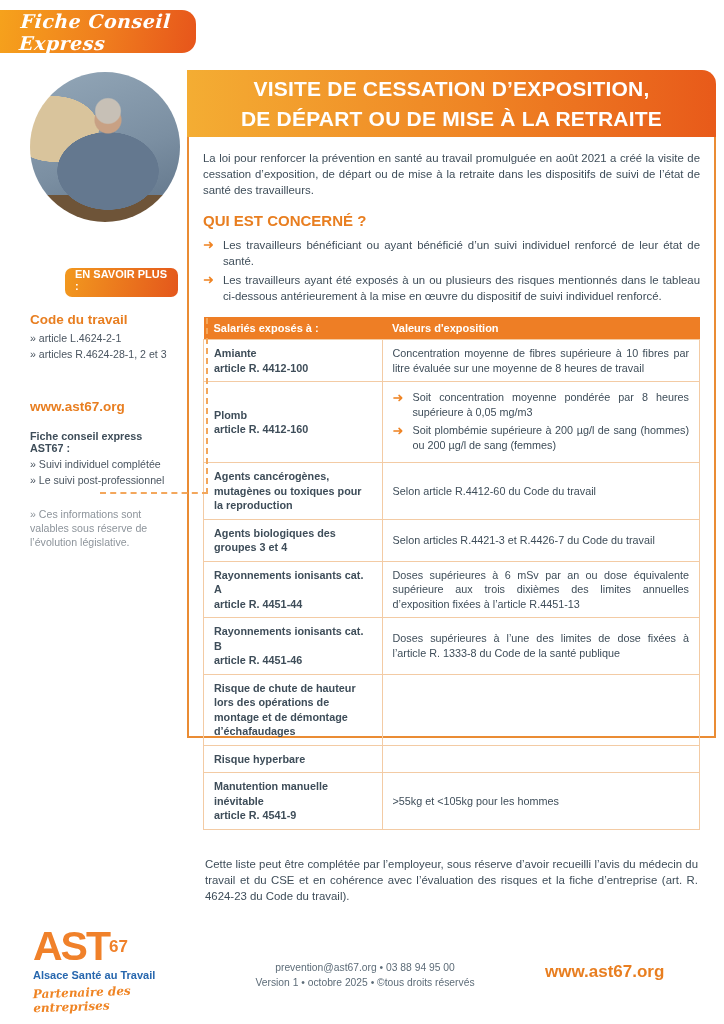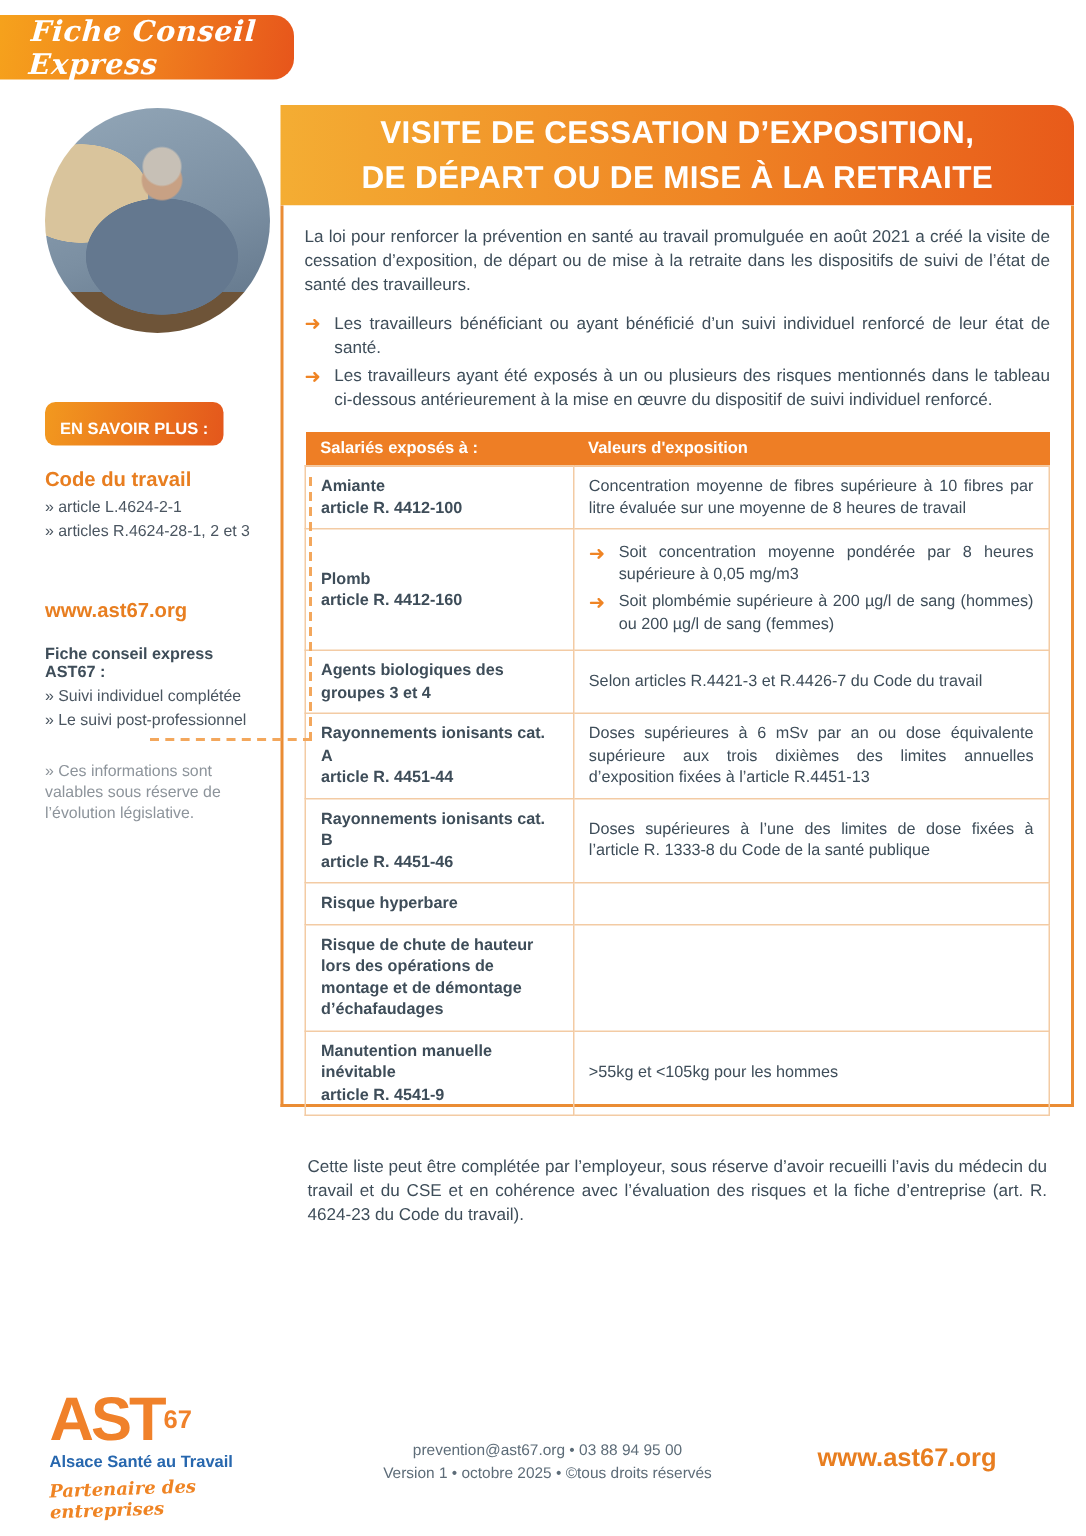--- a/index.html
+++ b/index.html
@@ -59,21 +59,21 @@
   }
   table.risks td.risk{font-weight:700;width:36%;}
   table.risks td.val{width:64%;text-align:justify;}
   td.val .bullet{margin:2px 0 4px 0;}
   td.val .btxt{font-size:10.8px;line-height:14.5px;}
   .closing{font-size:11.4px;line-height:16px;text-align:justify;margin:26px 2px 0 2px;}
   
   .sidebar{position:absolute;left:30px;top:268px;width:148px;}
   .badge{
     display:inline-block;background:linear-gradient(100deg,#f2991f,#e4571c);
-    border-radius:7px;padding:12px 10px 5px 10px;color:#fff;font-weight:700;font-size:11px;
+    border-radius:7px;padding:0 10px 5px 10px;color:#fff;font-weight:700;font-size:11px;margin-left:35px;
   }
   .sb-orange{color:#e87e20;font-weight:700;font-size:13.5px;margin:15px 0 4px 0;}
   .sb-item{font-size:10.6px;line-height:14px;color:#4a5560;margin:0 0 2px 0;}
   .sb-bold{font-weight:700;font-size:10.8px;color:#3e4d59;margin:16px 0 3px 0;}
   .sb-note{font-size:10.6px;line-height:14px;color:#8d949b;margin-top:20px;width:130px;}
   .dash-decor{
     position:absolute;left:70px;top:50px;width:106px;height:174px;
     border-right:2px dashed #f3a75c;border-bottom:2px dashed #f3a75c;pointer-events:none;
   }
   
@@ -101,20 +101,21 @@
 <div class="photo"></div>
 
 <div class="title-bar">
   <div>VISITE DE CESSATION D’EXPOSITION,</div>
   <div>DE DÉPART OU DE MISE À LA RETRAITE</div>
 </div>
 
 <div class="content-box">
   <p class="intro">La loi pour renforcer la prévention en santé au travail promulguée en août 2021 a créé la visite de cessation d’exposition, de départ ou de mise à la retraite dans les dispositifs de suivi de l’état de santé des travailleurs.</p>
 
+  <div class="section-heading">QUI EST CONCERNÉ ?</div>
 
   <div class="bullet">
     <span class="arrow">➜</span>
     <span class="btxt">Les travailleurs bénéficiant ou ayant bénéficié d’un suivi individuel renforcé de leur état de santé.</span>
   </div>
   <div class="bullet">
     <span class="arrow">➜</span>
     <span class="btxt">Les travailleurs ayant été exposés à un ou plusieurs des risques mentionnés dans le tableau ci-dessous antérieurement à la mise en œuvre du dispositif de suivi individuel renforcé.</span>
   </div>
 
@@ -144,47 +145,53 @@
             <span class="btxt">Soit concentration moyenne pondérée par 8 heures supérieure à 0,05 mg/m3</span>
           </div>
           <div class="bullet">
             <span class="arrow">➜</span>
             <span class="btxt">Soit plombémie supérieure à 200 µg/l de sang (hommes) ou 200 µg/l de sang (femmes)</span>
           </div>
         </td>
       </tr>
       <tr>
         <td class="risk">
+            <div>Agents cancérogènes, mutagènes ou toxiques pour la reproduction</div>
+          </td>
+        <td class="val">Selon article R.4412-60 du Code du travail</td>
+      </tr>
+      <tr>
+        <td class="risk">
             <div>Agents biologiques des groupes 3 et 4</div>
           </td>
         <td class="val">Selon articles R.4421-3 et R.4426-7 du Code du travail</td>
       </tr>
       <tr>
         <td class="risk">
             <div>Rayonnements ionisants cat. A</div>
             <div>article R. 4451-44</div>
           </td>
         <td class="val">Doses supérieures à 6 mSv par an ou dose équivalente supérieure aux trois dixièmes des limites annuelles d’exposition fixées à l’article R.4451-13</td>
       </tr>
       <tr>
         <td class="risk">
             <div>Rayonnements ionisants cat. B</div>
             <div>article R. 4451-46</div>
           </td>
         <td class="val">Doses supérieures à l’une des limites de dose fixées à l’article R. 1333-8 du Code de la santé publique</td>
       </tr>
       <tr>
         <td class="risk">
+            <div>Risque de chute de hauteur lors des opérations de montage et de démontage d’échafaudages</div>
+          </td>
+        <td class="val"></td>
+      </tr>
+      <tr>
+        <td class="risk">
             <div>Risque hyperbare</div>
-          </td>
-        <td class="val"></td>
-      </tr>
-      <tr>
-        <td class="risk">
-            <div>Risque de chute de hauteur lors des opérations de montage et de démontage d’échafaudages</div>
           </td>
         <td class="val"></td>
       </tr>
       <tr>
         <td class="risk">
             <div>Manutention manuelle inévitable</div>
             <div>article R. 4541-9</div>
           </td>
         <td class="val">&gt;55kg et &lt;105kg pour les hommes</td>
       </tr>

